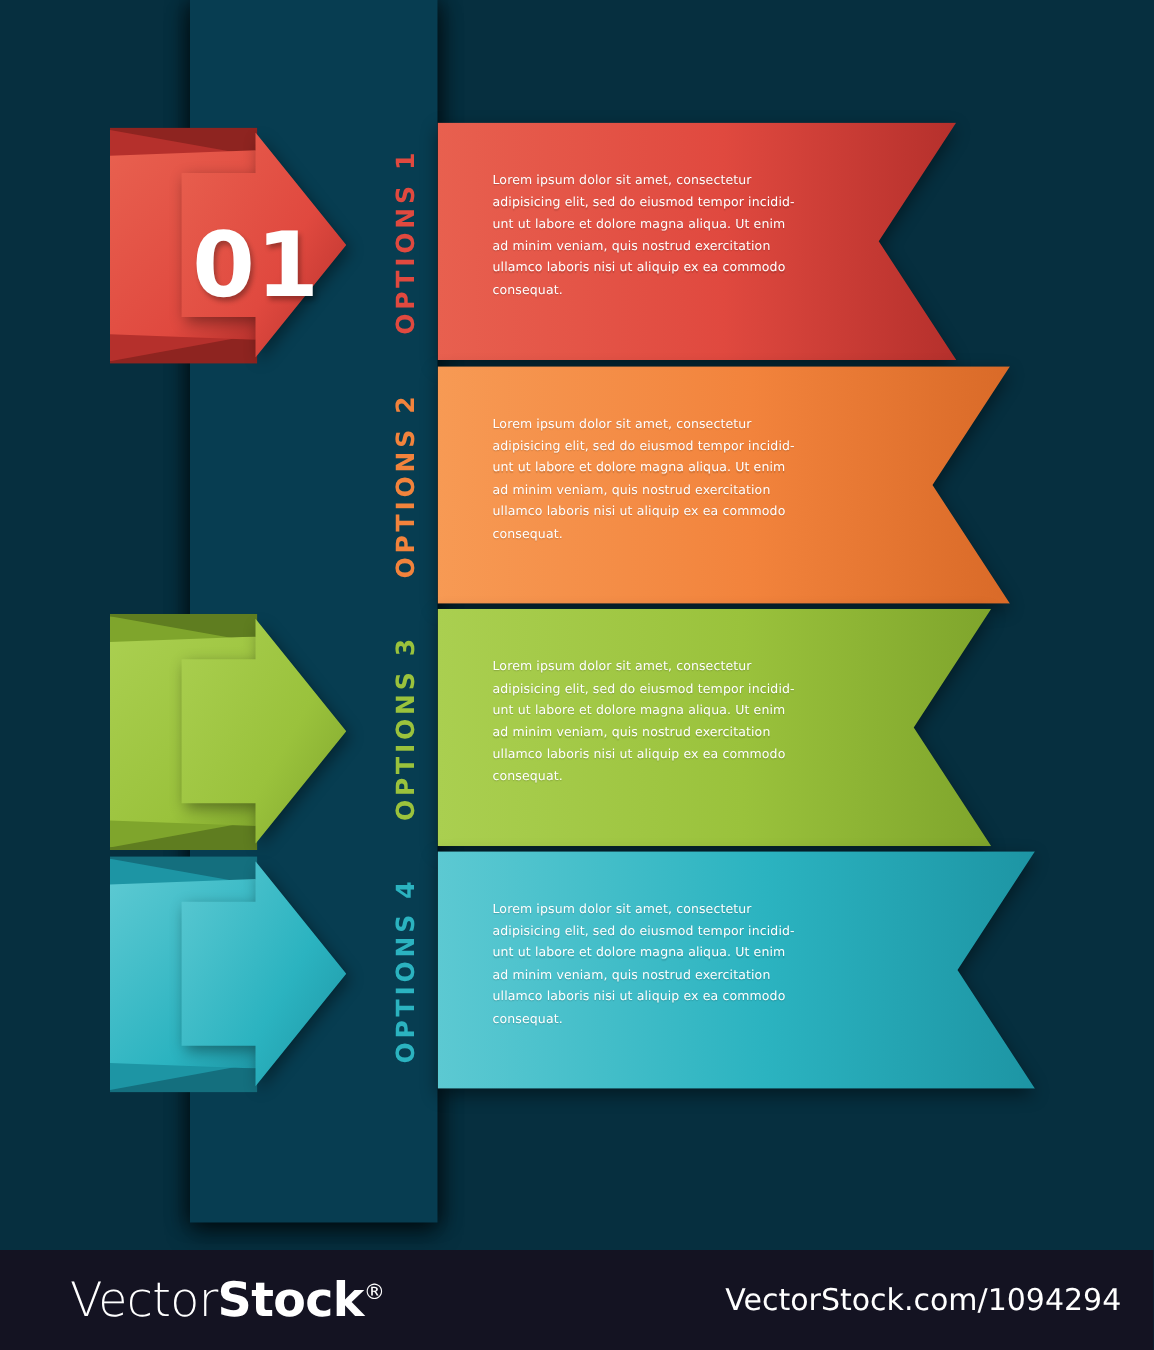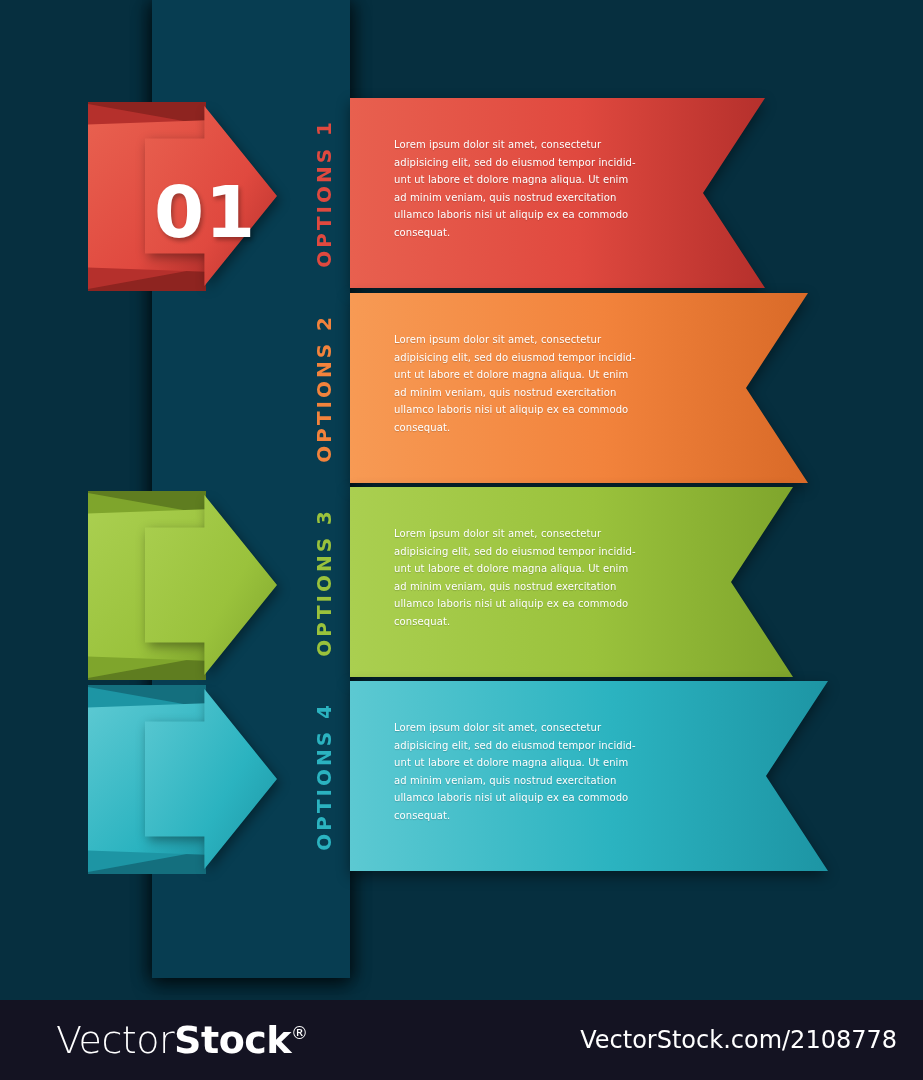--- a/index.html
+++ b/index.html
@@ -273,16 +273,16 @@
             <div class="arrow-head-inner" style="background: linear-gradient(120deg, rgb(92, 201, 210) 0%, rgb(43, 179, 192) 60%, rgb(29, 149, 164) 100%);"></div>
           </div>
         </div>
       </div>
     </div>
 
   <div class="footer">
     <div class="wm-logo">
       <span class="light">Vector</span><span class="bold">Stock</span><span class="reg">®</span>
     </div>
-    <div class="wm-url">VectorStock.com/2108778</div>
+    <div class="wm-url">VectorStock.com/1094294</div>
   </div>
 
 </div>
 
 </body></html>

